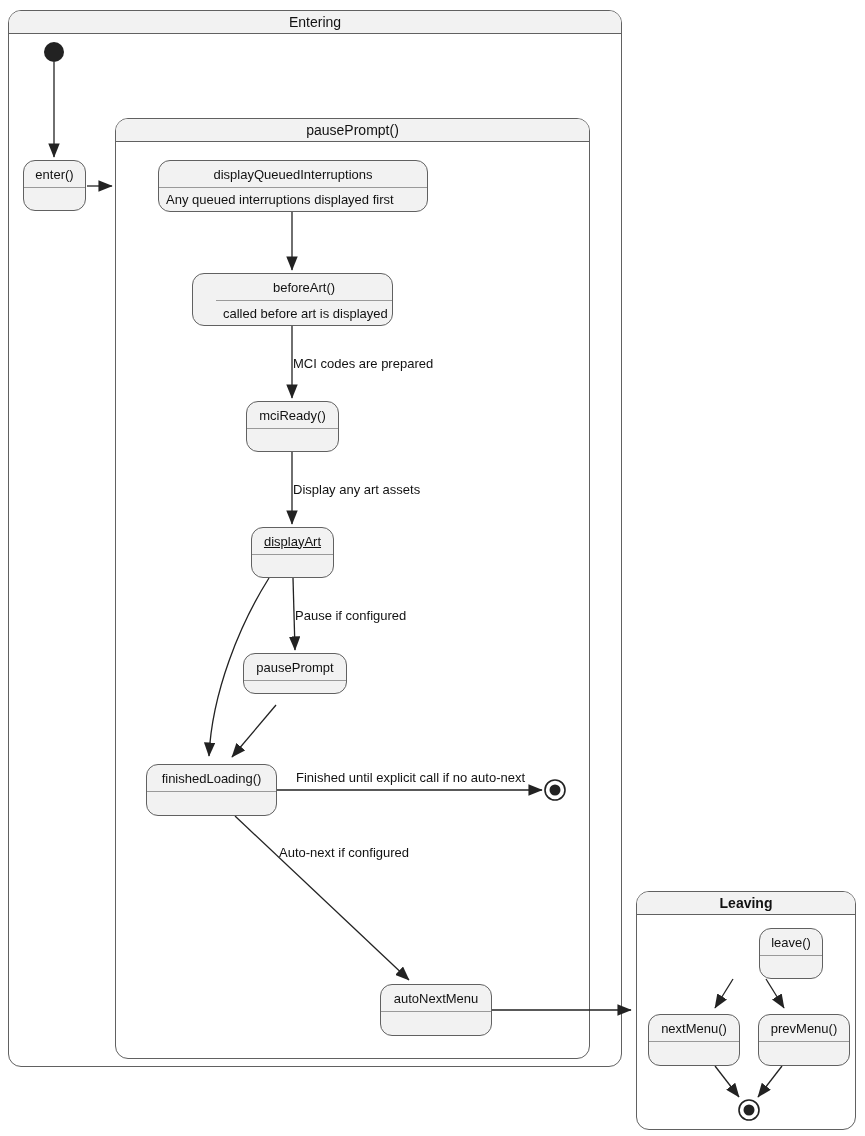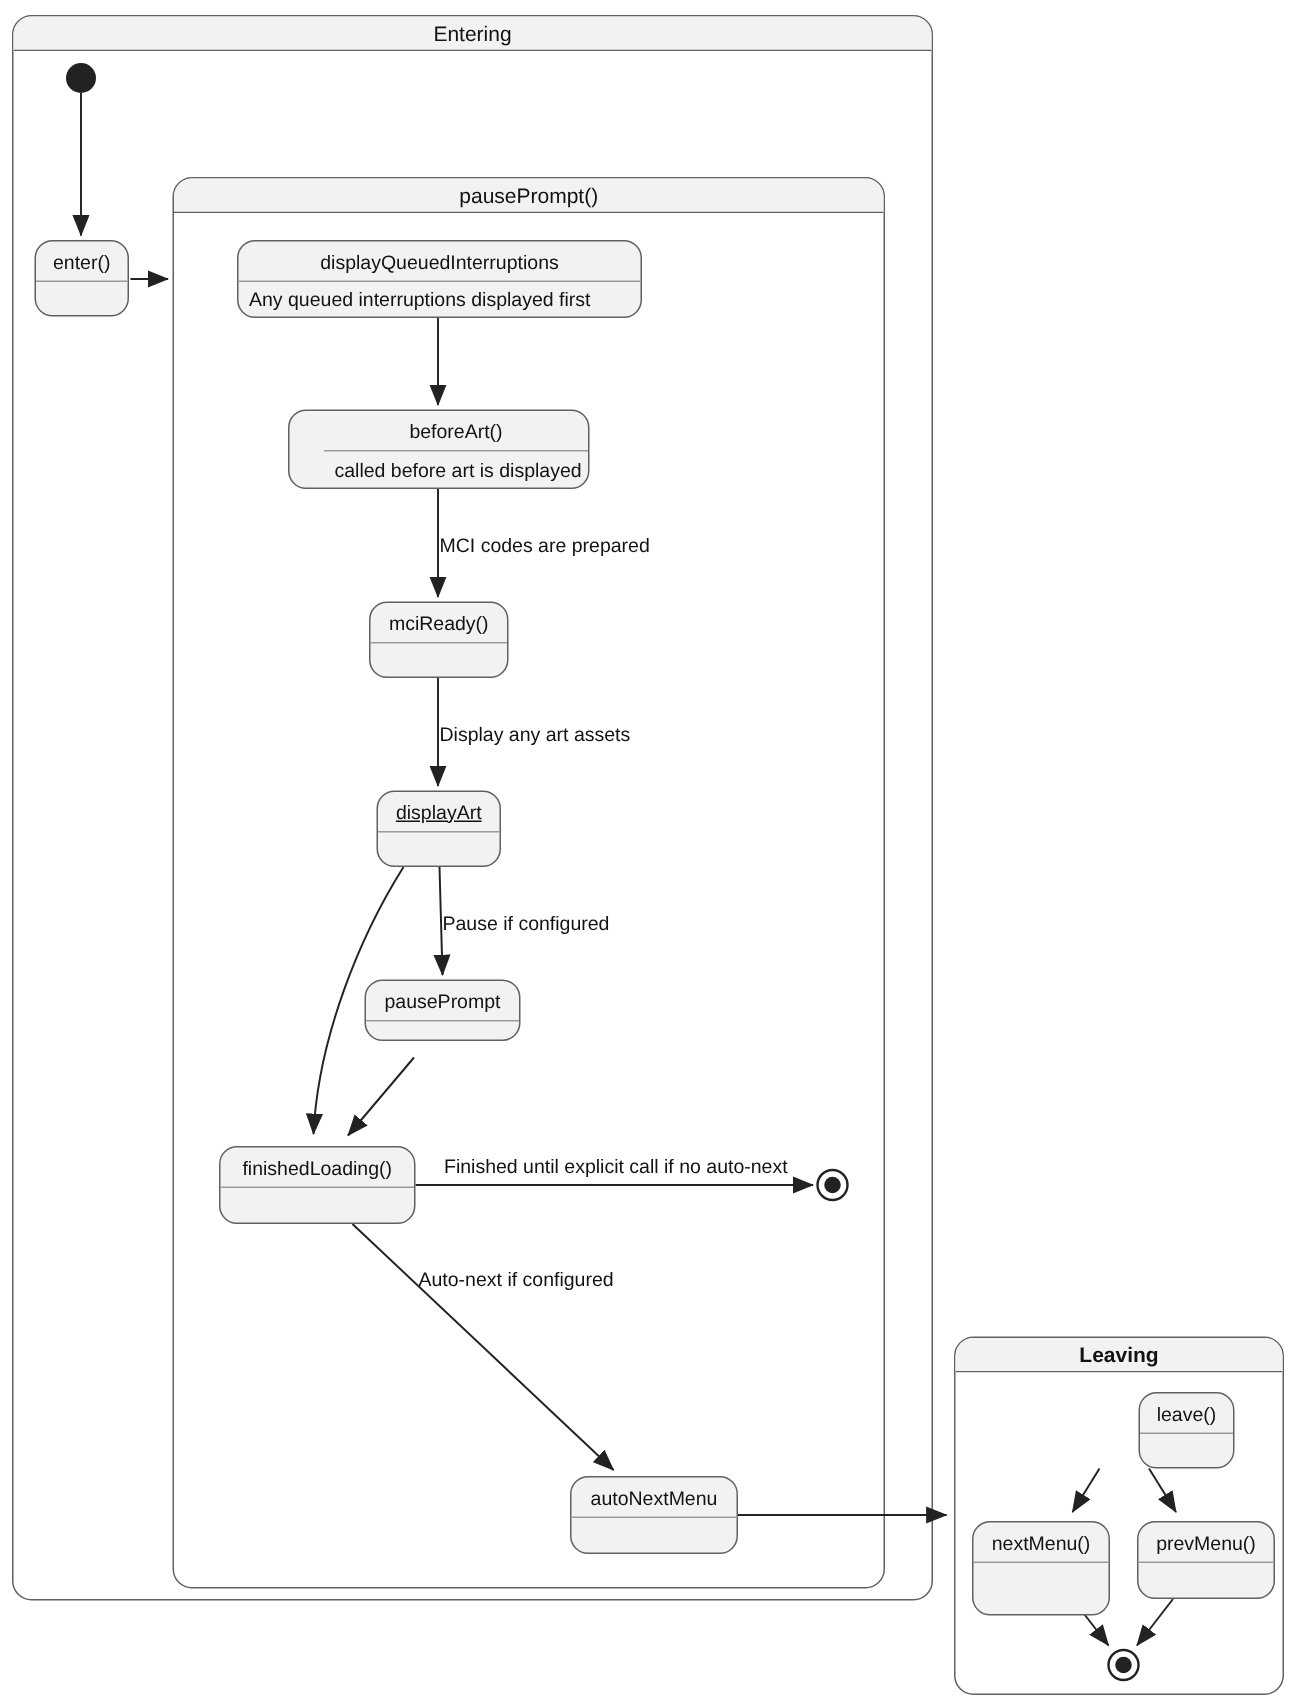--- a/index.html
+++ b/index.html
@@ -172,21 +172,21 @@
   <div class="state" style="left:380px;top:984px;width:112px;height:52px;">
     <div class="state-name">autoNextMenu</div>
     <div class="state-body"></div>
   </div>
 
   <div class="state" style="left:718px;top:928px;width:64px;height:51px;margin-left:41px;">
     <div class="state-name">leave()</div>
     <div class="state-body"></div>
   </div>
 
-  <div class="state" style="left:648px;top:1014px;width:92px;height:63px;">
+  <div class="state" style="left:648px;top:1014px;width:92px;height:52px;">
     <div class="state-name">nextMenu()</div>
     <div class="state-body"></div>
   </div>
 
   <div class="state" style="left:758px;top:1014px;width:92px;height:52px;">
     <div class="state-name">prevMenu()</div>
     <div class="state-body"></div>
   </div>
 
   <div class="edge-label" style="left:293px;top:356px;">MCI codes are prepared</div>

